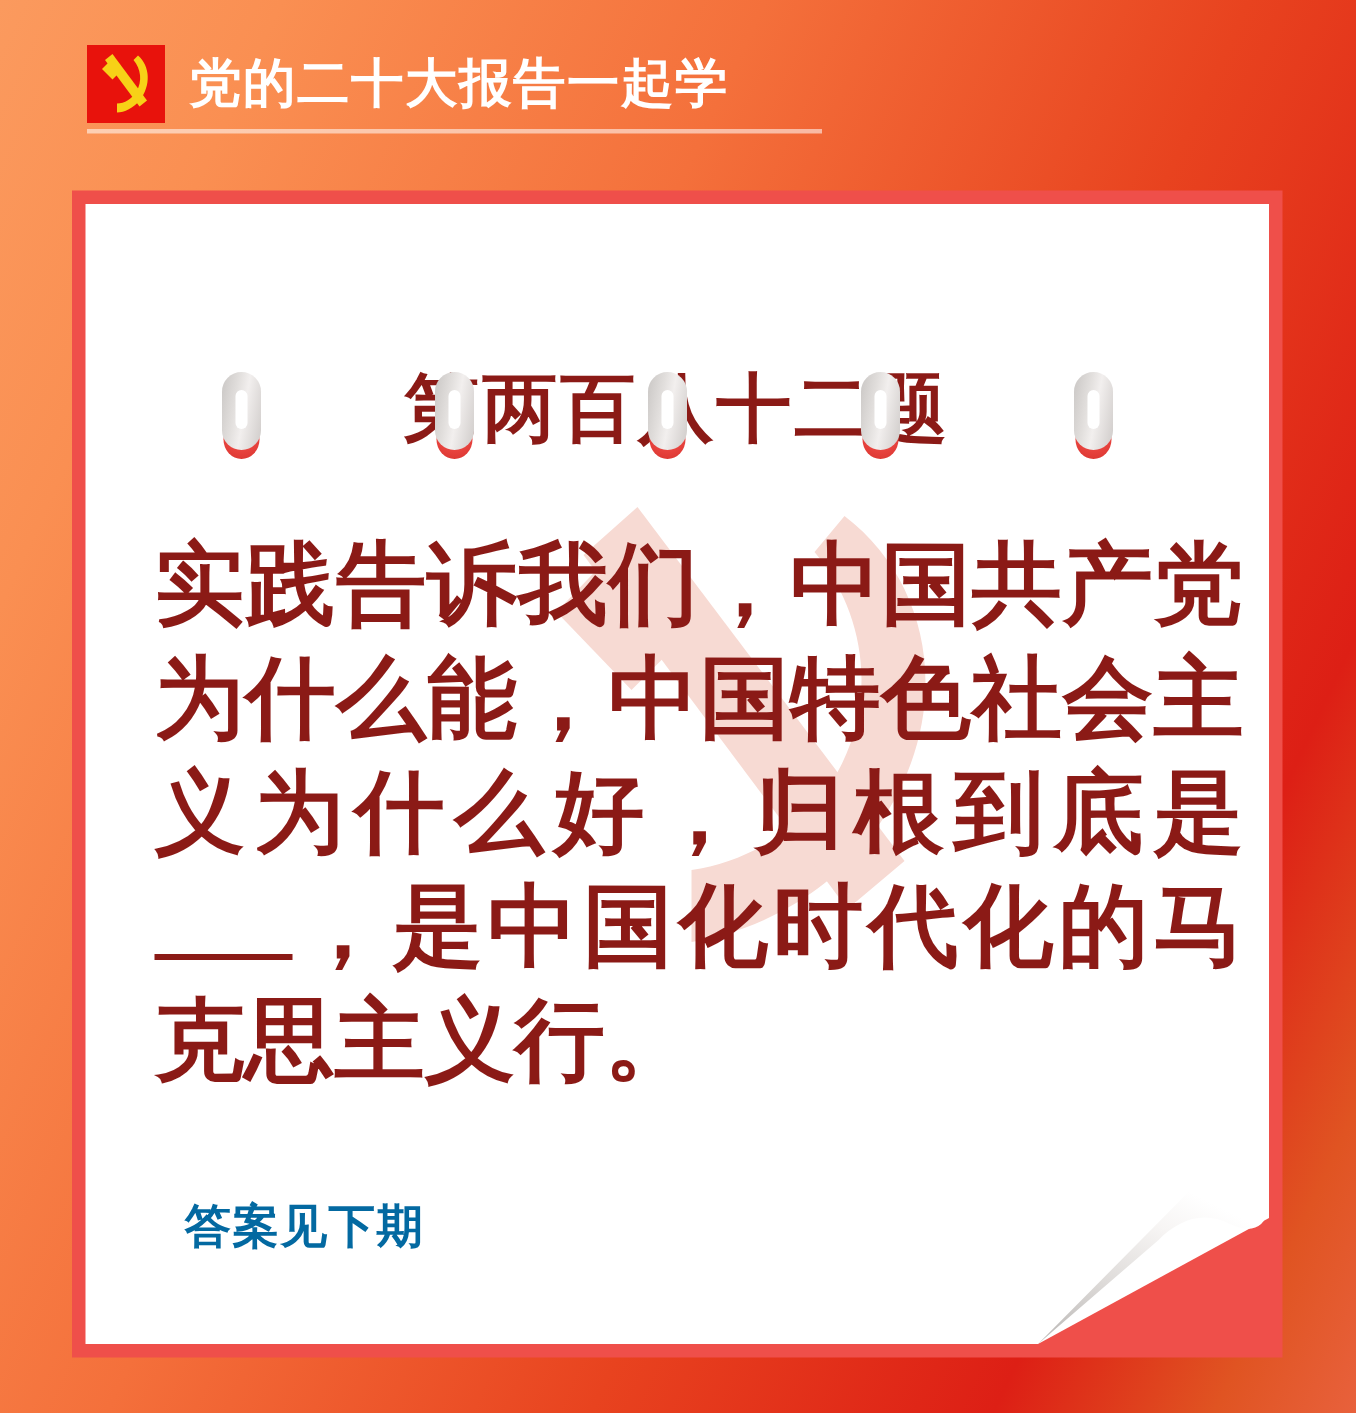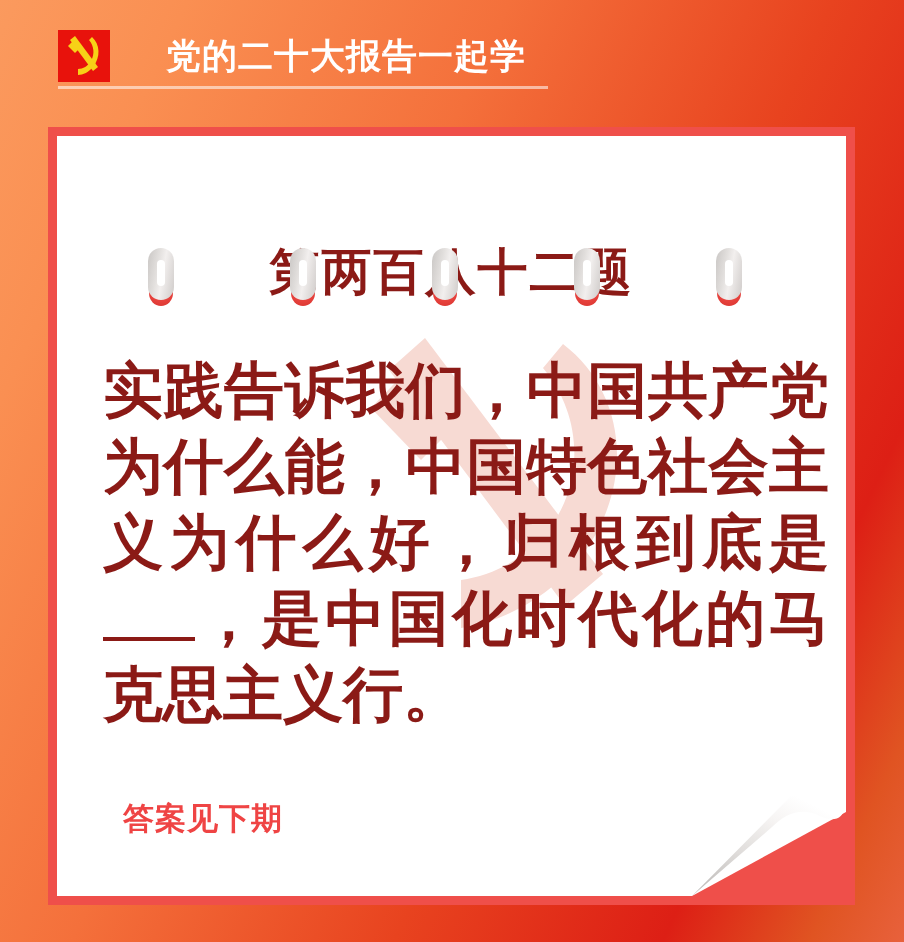--- a/index.html
+++ b/index.html
@@ -50,21 +50,20 @@
     position: absolute;
     left: 68px;
     top: 0px;
     font-family: "DejaVu Serif", "Liberation Serif", serif;
     font-weight: bold;
     font-size: 35px;
     line-height: 60px;
     color: #ffffff;
     white-space: nowrap;
     letter-spacing: 1px;
-    margin-left: 40px;
   }
   #header-rule {
     position: absolute;
     left: 0px;
     top: 60px;
     width: 490px;
     height: 3px;
     background: rgba(255,255,255,0.55);
   }
 
@@ -175,21 +174,21 @@
 
   #answer-note {
     position: absolute;
     left: 66px;
     top: 662px;
     z-index: 3;
     font-family: "DejaVu Sans", "Liberation Sans", sans-serif;
     font-weight: bold;
     font-size: 31px;
     line-height: 40px;
-    color: #ef4444;
+    color: #0369a1;
     letter-spacing: 1px;
   }
 
   
   #page-curl {
     position: absolute;
     right: 0;
     bottom: 0;
     width: 172px;
     height: 125px;

